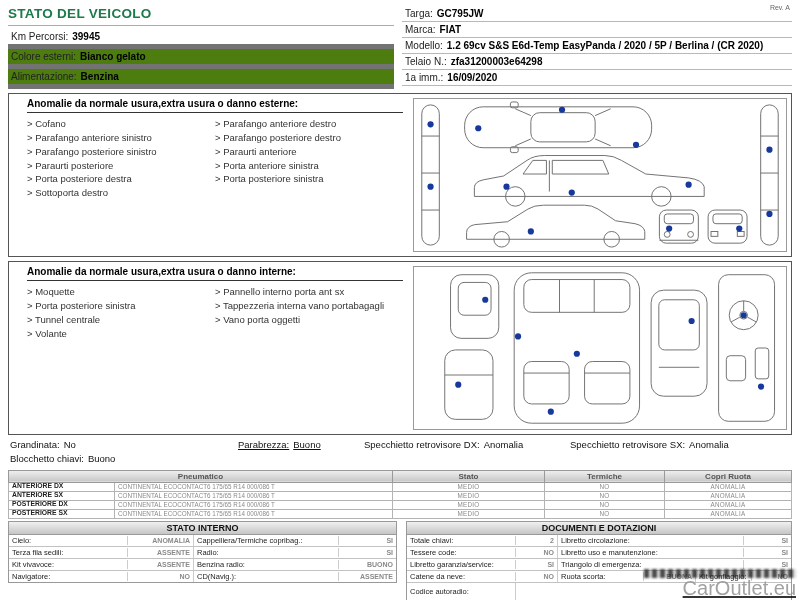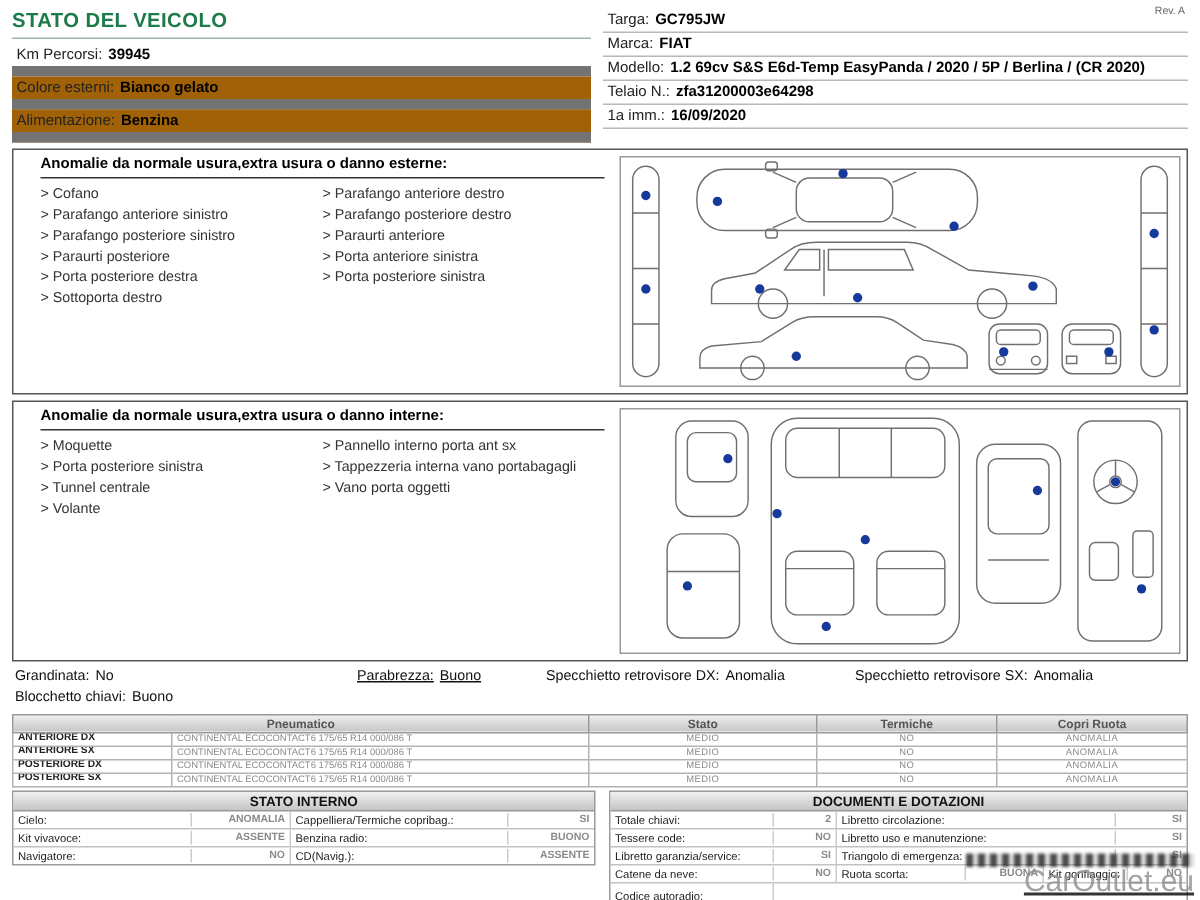--- a/index.html
+++ b/index.html
@@ -5,22 +5,22 @@
   html,body{margin:0;padding:0;}
   body{width:800px;height:600px;background:#fff;font-family:"Liberation Sans",sans-serif;color:#111;position:relative;overflow:hidden;}
   .page{padding:6px 8px 0;box-sizing:border-box;height:100%;position:relative;}
   .rev{position:absolute;top:4px;right:10px;font-size:7px;color:#666;}
 
   
   .hdr{display:flex;align-items:flex-start;}
   .hdr-left{width:386px;}
   .hdr-right{flex:1;margin-left:8px;}
   .title{font-size:13.5px;font-weight:bold;color:#1d7a4a;margin:0 0 3px;padding-bottom:4px;border-bottom:1px solid #9fb3a8;letter-spacing:.3px;}
-  .hrow{font-size:10px;padding:1px 3px;border-bottom:7px solid #737373;line-height:1.3;}
-  .hrow.hl{background:#a16207;}
+  .hrow{font-size:10px;padding:1px 3px;border-bottom:5px solid #737373;line-height:1.3;}
+  .hrow.hl{background:#4d7c0f;}
   .hrow .lab{color:#222;}
   .hrow .val{font-weight:bold;margin-left:4px;color:#000;}
   .hdr-right .hrow{border-bottom:1px solid #b8b8b8;}
 
   
   .sec{border:1px solid #555;margin-top:4px;display:flex;background:#fff;padding-left:12px;}
   .sec-ext{height:162px;}
   .sec-int{height:172px;}
   .sec-text{width:388px;padding:4px 6px;box-sizing:border-box;}
   .sec-title{font-size:10px;font-weight:bold;border-bottom:1px solid #333;padding-bottom:3px;margin-bottom:5px;color:#000;}
@@ -287,20 +287,26 @@
   <div class="bt-wrap">
     <div class="btable btable-left">
       <div class="btitle">STATO INTERNO</div>
       <div class="brow">
         <span class="bl">Cielo:</span>
           <span class="bv">ANOMALIA</span>
         <span class="bl">Cappelliera/Termiche copribag.:</span>
           <span class="bv">SI</span>
       </div>
       <div class="brow">
+        <span class="bl">Terza fila sedili:</span>
+          <span class="bv">ASSENTE</span>
+        <span class="bl">Radio:</span>
+          <span class="bv">SI</span>
+      </div>
+      <div class="brow">
         <span class="bl">Kit vivavoce:</span>
           <span class="bv">ASSENTE</span>
         <span class="bl">Benzina radio:</span>
           <span class="bv">BUONO</span>
       </div>
       <div class="brow">
         <span class="bl">Navigatore:</span>
           <span class="bv">NO</span>
         <span class="bl">CD(Navig.):</span>
           <span class="bv">ASSENTE</span>

